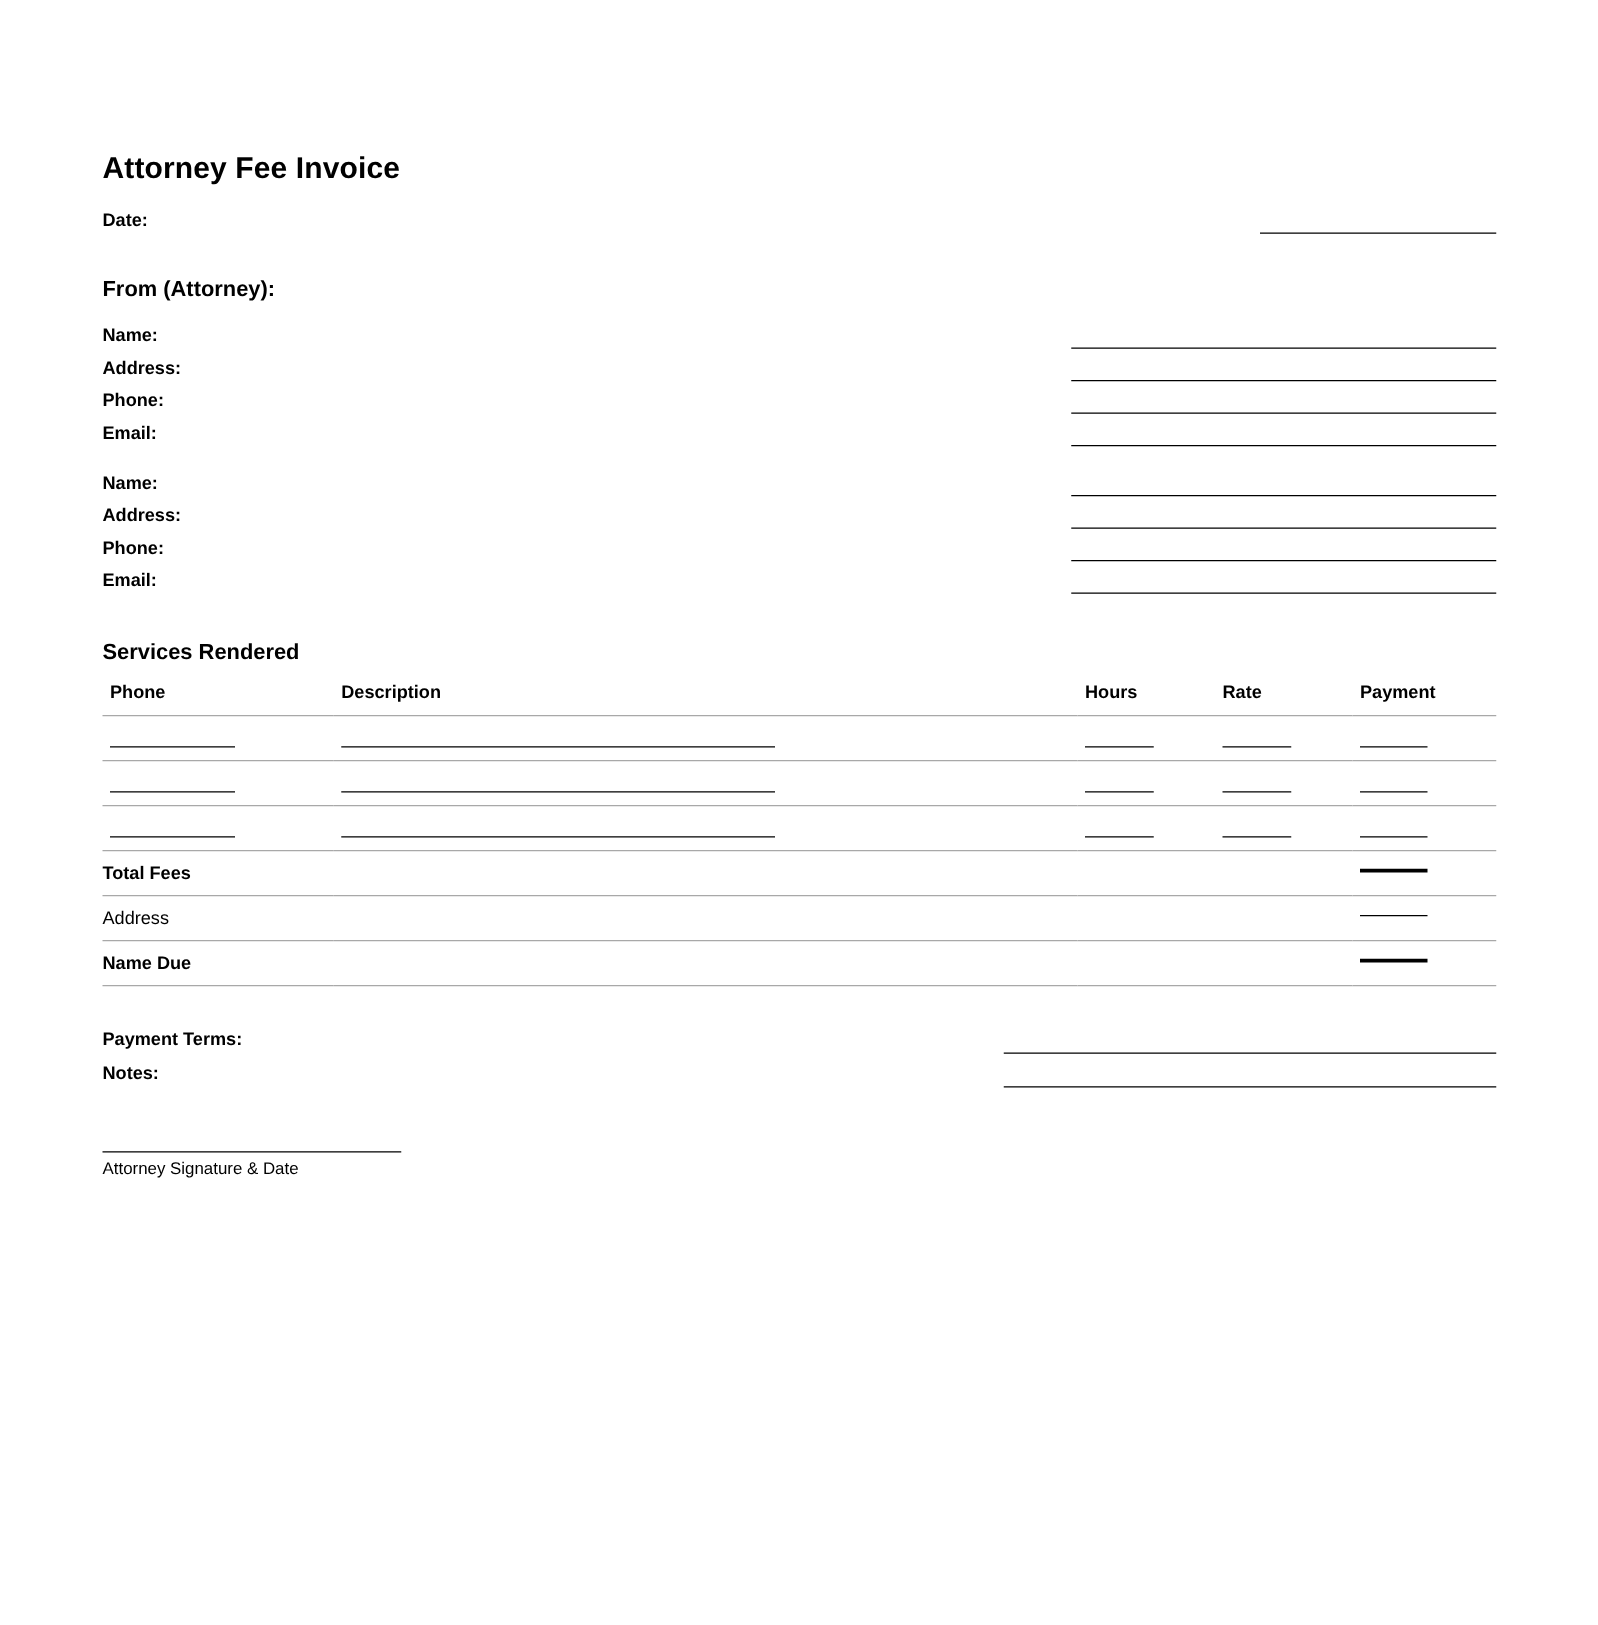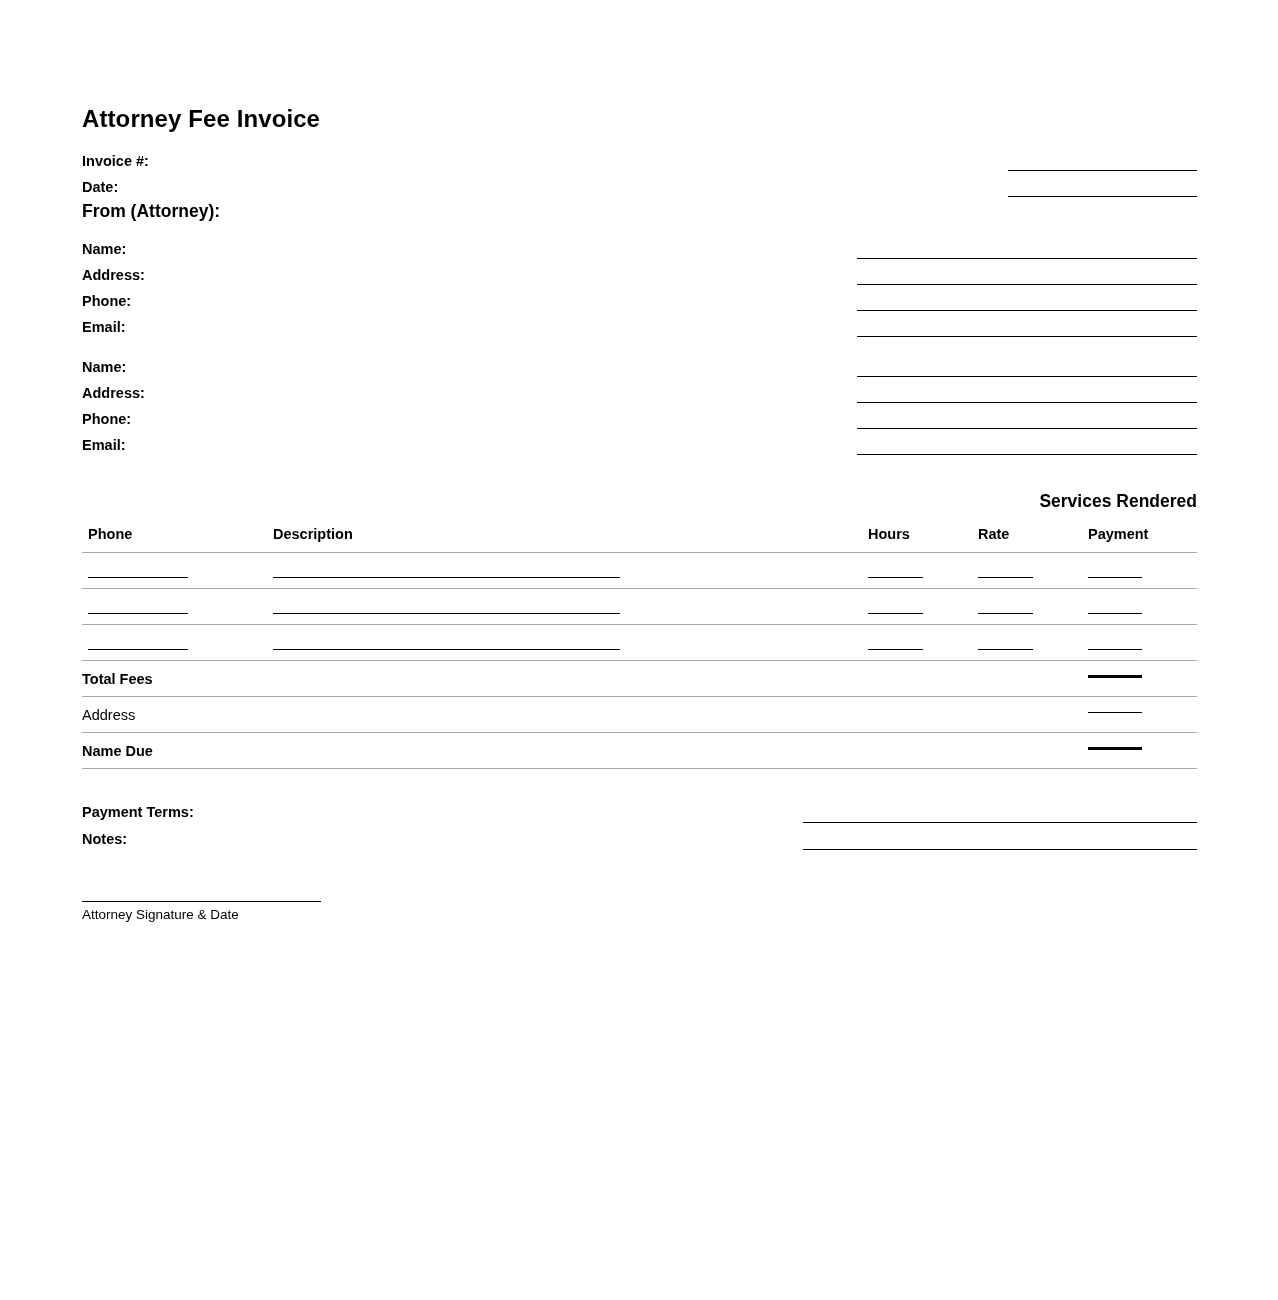--- a/index.html
+++ b/index.html
@@ -20,21 +20,21 @@
     position: relative;
     width: 1278px;
     height: 1300px;
     box-sizing: border-box;
     padding: 0;
   }
 
   .sheet {
     position: absolute;
     left: 82px;
-    top: 0;
+    top: 16px;
     width: 1115px;
   }
 
   
   .doc-title {
     font-size: 24px;
     font-weight: bold;
     letter-spacing: 0.1px;
     margin: 0;
     padding-top: 104px;
@@ -63,23 +63,23 @@
     border-bottom: 1.6px solid #000;
   }
 
   
   .section-title {
     font-size: 17.5px;
     font-weight: bold;
     margin: 0;
     line-height: 22px;
   }
-  .section-from { }
+  .section-from { margin-top: 30px; }
   .section-billto { margin-top: 30px; }
-  .section-services { margin-top: 32px; text-align: right; }
+  .section-services { margin-top: 32px; }
 
   
   .field-block {
     margin-top: 14px;
   }
   .field-row {
     position: relative;
     height: 26px;
   }
   .field-label {
@@ -197,24 +197,20 @@
 </style>
 </head>
 <body>
 
 <div class="page">
   <div class="sheet">
 
     <h1 class="doc-title">Attorney Fee Invoice</h1>
 
     <div class="meta-block">
-      <div class="meta-row">
-        <span class="meta-label">Invoice #:</span>
-        <span class="meta-rule"></span>
-      </div>
       <div class="meta-row">
         <span class="meta-label">Date:</span>
         <span class="meta-rule"></span>
       </div>
     </div>
 
     <h2 class="section-title section-from">From (Attorney):</h2>
 
     <div class="field-block">
       <div class="field-row">

